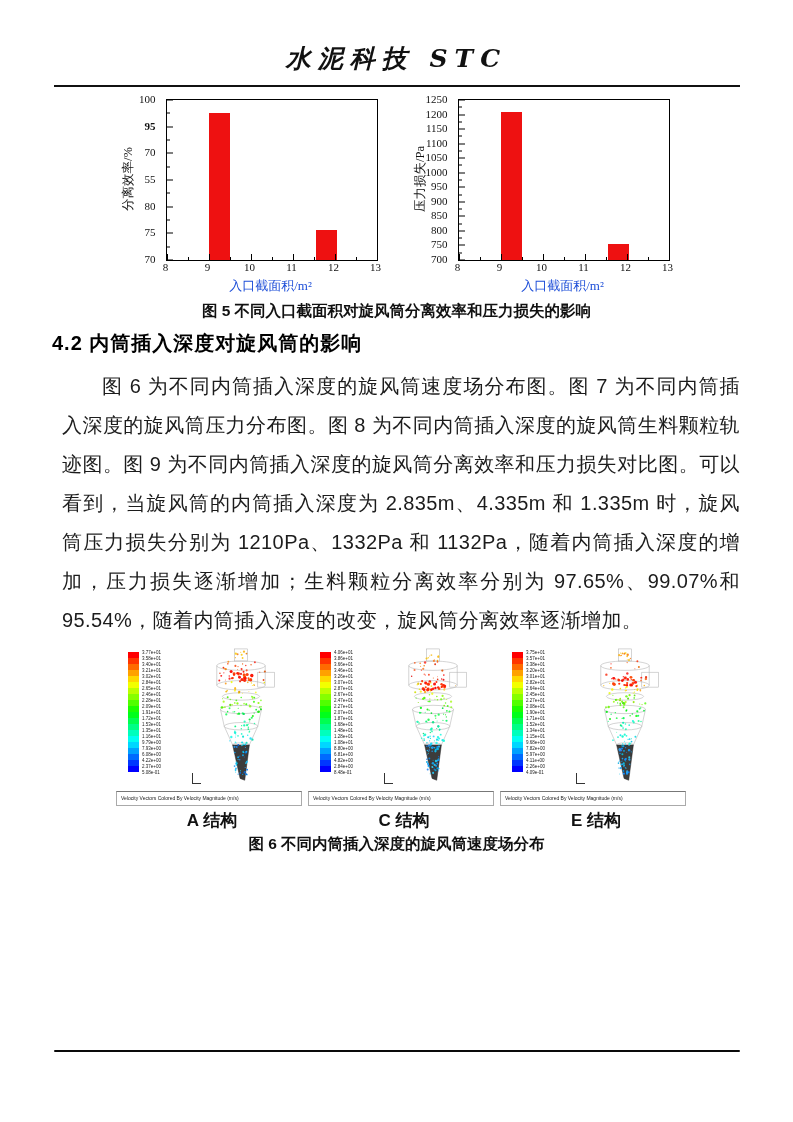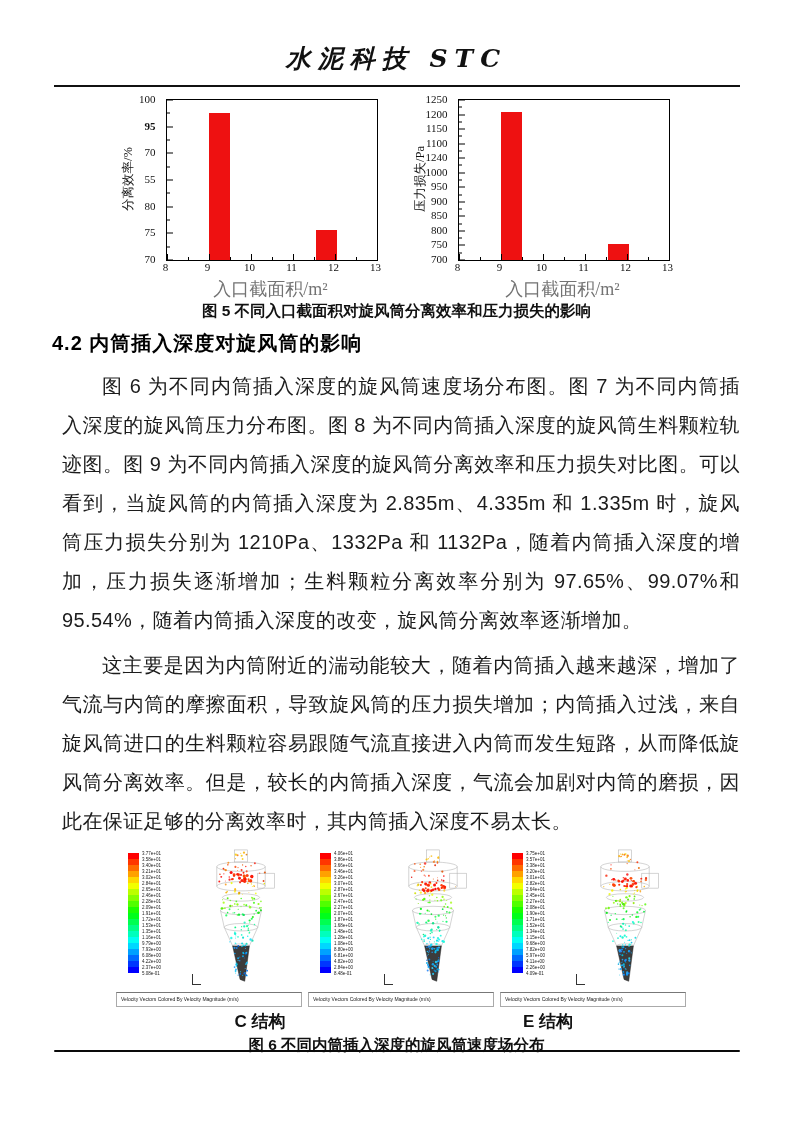--- a/index.html
+++ b/index.html
@@ -26,21 +26,21 @@
   .xmaj{bottom:0;width:1px;height:6px;}
   .xmin{bottom:0;width:1px;height:3px;}
   .yticks{position:absolute;left:0;top:8px;height:160px;width:52px;}
   .yt-lab{position:absolute;right:6px;transform:translateY(50%);font-size:11px;color:#111;}
   .xticks{position:absolute;left:56px;top:170px;width:210px;height:14px;}
   .xt-lab{position:absolute;transform:translateX(-50%);font-size:11px;color:#111;}
   .ylabel{
     position:absolute;left:-26px;top:88px;width:88px;text-align:center;
     transform:translateY(-50%) rotate(-90deg);font-size:12.5px;color:#111;white-space:nowrap;
   }
-  .xlabel{position:absolute;left:56px;top:186px;width:210px;text-align:center;font-size:18px;color:#737373;}
+  .xlabel{position:absolute;left:56px;top:186px;width:210px;text-align:center;font-size:13px;color:#1d4ed8;}
   .fig-caption{text-align:center;font-size:15.5px;font-weight:600;color:#111;margin-top:4px;}
   
   .section-heading{
     margin:8px 0 0 52px;font-size:20px;font-weight:bold;color:#000;letter-spacing:1px;
   }
   .body-para{
     margin:10px 52px 0 62px;width:678px;font-size:20px;line-height:39px;color:#1c1c1c;
     text-align:justify;text-indent:2em;letter-spacing:.4px;
   }
   .body-para + .body-para{margin-top:6px;}
@@ -131,21 +131,21 @@
       <div class="chart">
         <div class="ylabel">压力损失/Pa</div>
         <div class="yticks">
             <div class="yt-lab" style="bottom: 0%;">700</div>
             <div class="yt-lab" style="bottom: 9.09091%;">750</div>
             <div class="yt-lab" style="bottom: 18.1818%;">800</div>
             <div class="yt-lab" style="bottom: 27.2727%;">850</div>
             <div class="yt-lab" style="bottom: 36.3636%;">900</div>
             <div class="yt-lab" style="bottom: 45.4545%;">950</div>
             <div class="yt-lab" style="bottom: 54.5455%;">1000</div>
-            <div class="yt-lab" style="bottom: 63.6364%;">1240</div>
+            <div class="yt-lab" style="bottom: 63.6364%;">1050</div>
             <div class="yt-lab" style="bottom: 72.7273%;">1100</div>
             <div class="yt-lab" style="bottom: 81.8182%;">1150</div>
             <div class="yt-lab" style="bottom: 90.9091%;">1200</div>
             <div class="yt-lab" style="bottom: 100%;">1250</div>
           </div>
         <div class="plot">
             <div class="bars">
               <div class="bar" style="left: 20%; width: 10%; height: 92.7273%; background: rgb(238, 17, 17);"></div>
               <div class="bar" style="left: 71%; width: 10%; height: 10%; background: rgb(238, 17, 17);"></div>
             </div>
@@ -193,21 +193,20 @@
             <div class="xt-lab" style="left: 100%;">13</div>
           </div>
         <div class="xlabel">入口截面积/m²</div>
       </div>
     </div>
     <div class="fig-caption">图 5 不同入口截面积对旋风筒分离效率和压力损失的影响</div>
   </div>
 
   <div class="section-heading">4.2 内筒插入深度对旋风筒的影响</div>
   <p class="body-para">图 6 为不同内筒插入深度的旋风筒速度场分布图。图 7 为不同内筒插入深度的旋风筒压力分布图。图 8 为不同内筒插入深度的旋风筒生料颗粒轨迹图。图 9 为不同内筒插入深度的旋风筒分离效率和压力损失对比图。可以看到，当旋风筒的内筒插入深度为 2.835m、4.335m 和 1.335m 时，旋风筒压力损失分别为 1210Pa、1332Pa 和 1132Pa，随着内筒插入深度的增加，压力损失逐渐增加；生料颗粒分离效率分别为 97.65%、99.07%和 95.54%，随着内筒插入深度的改变，旋风筒分离效率逐渐增加。</p>
-  <p class="body-para">这主要是因为内筒附近的湍动能较大，随着内筒插入越来越深，增加了气流与内筒的摩擦面积，导致旋风筒的压力损失增加；内筒插入过浅，来自旋风筒进口的生料颗粒容易跟随气流直接进入内筒而发生短路，从而降低旋风筒分离效率。但是，较长的内筒插入深度，气流会加剧对内筒的磨损，因此在保证足够的分离效率时，其内筒插入深度不易太长。</p>
 
   <div>
     <div class="panels-row">
       <div class="panel">
         <div class="cb-strip">
             <div style="flex: 1 1 0%; background: rgb(255, 0, 0);"></div>
             <div style="flex: 1 1 0%; background: rgb(255, 54, 0);"></div>
             <div style="flex: 1 1 0%; background: rgb(255, 107, 0);"></div>
             <div style="flex: 1 1 0%; background: rgb(255, 161, 0);"></div>
             <div style="flex: 1 1 0%; background: rgb(255, 215, 0);"></div>
@@ -994,20 +993,21 @@
             <circle cx="43.5" cy="34.7" r="1.33" fill="hsl(9,98%,50%)" opacity="0.95"></circle>
             <circle cx="52.3" cy="37.7" r="1.17" fill="hsl(13,98%,50%)" opacity="0.95"></circle>
             <circle cx="62.3" cy="41.0" r="1.21" fill="hsl(14,98%,50%)" opacity="0.95"></circle>
             <circle cx="37.5" cy="38.1" r="1.41" fill="hsl(14,98%,50%)" opacity="0.95"></circle>
           </svg>
         <div class="triad"></div>
         <div class="panel-caption">Velocity Vectors Colored By Velocity Magnitude (m/s)</div>
       </div>
     </div>
     <div class="panel-labels">
+      <div>A 结构</div>
       <div>C 结构</div>
       <div>E 结构</div>
     </div>
     <div class="fig6-caption">图 6 不同内筒插入深度的旋风筒速度场分布</div>
   </div>
 
   <div class="footer">
     <div class="footer-rule"></div>
   </div>
 

